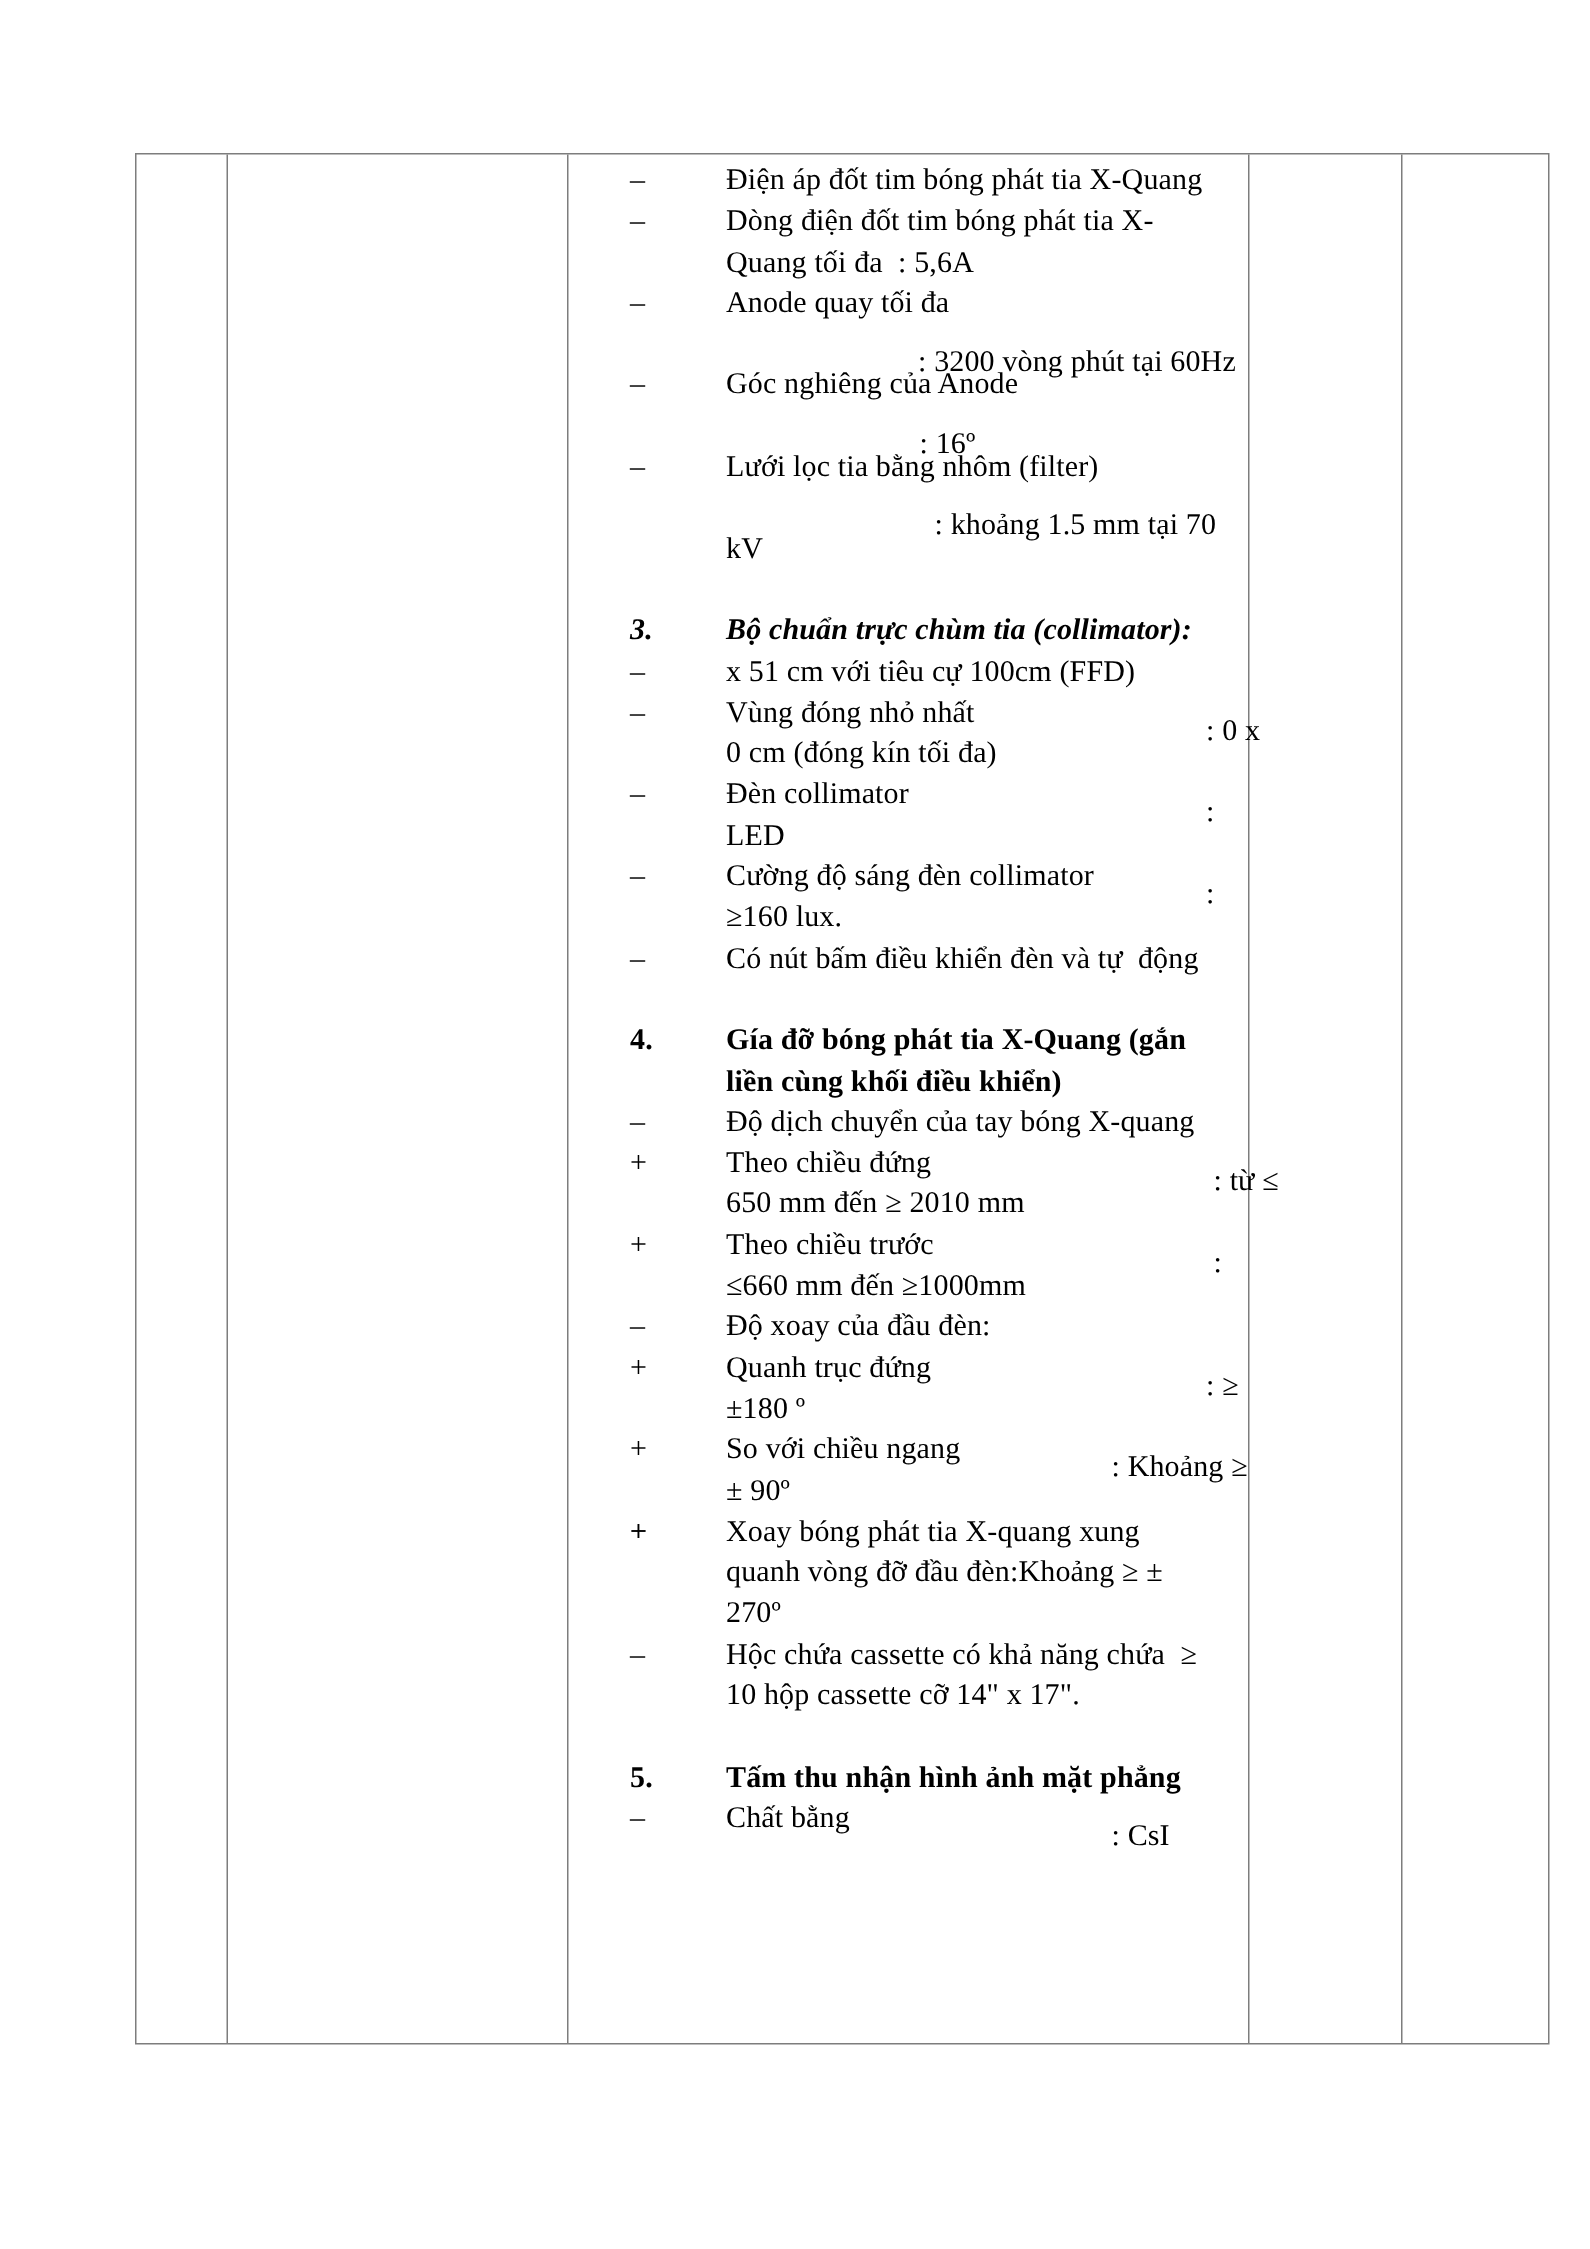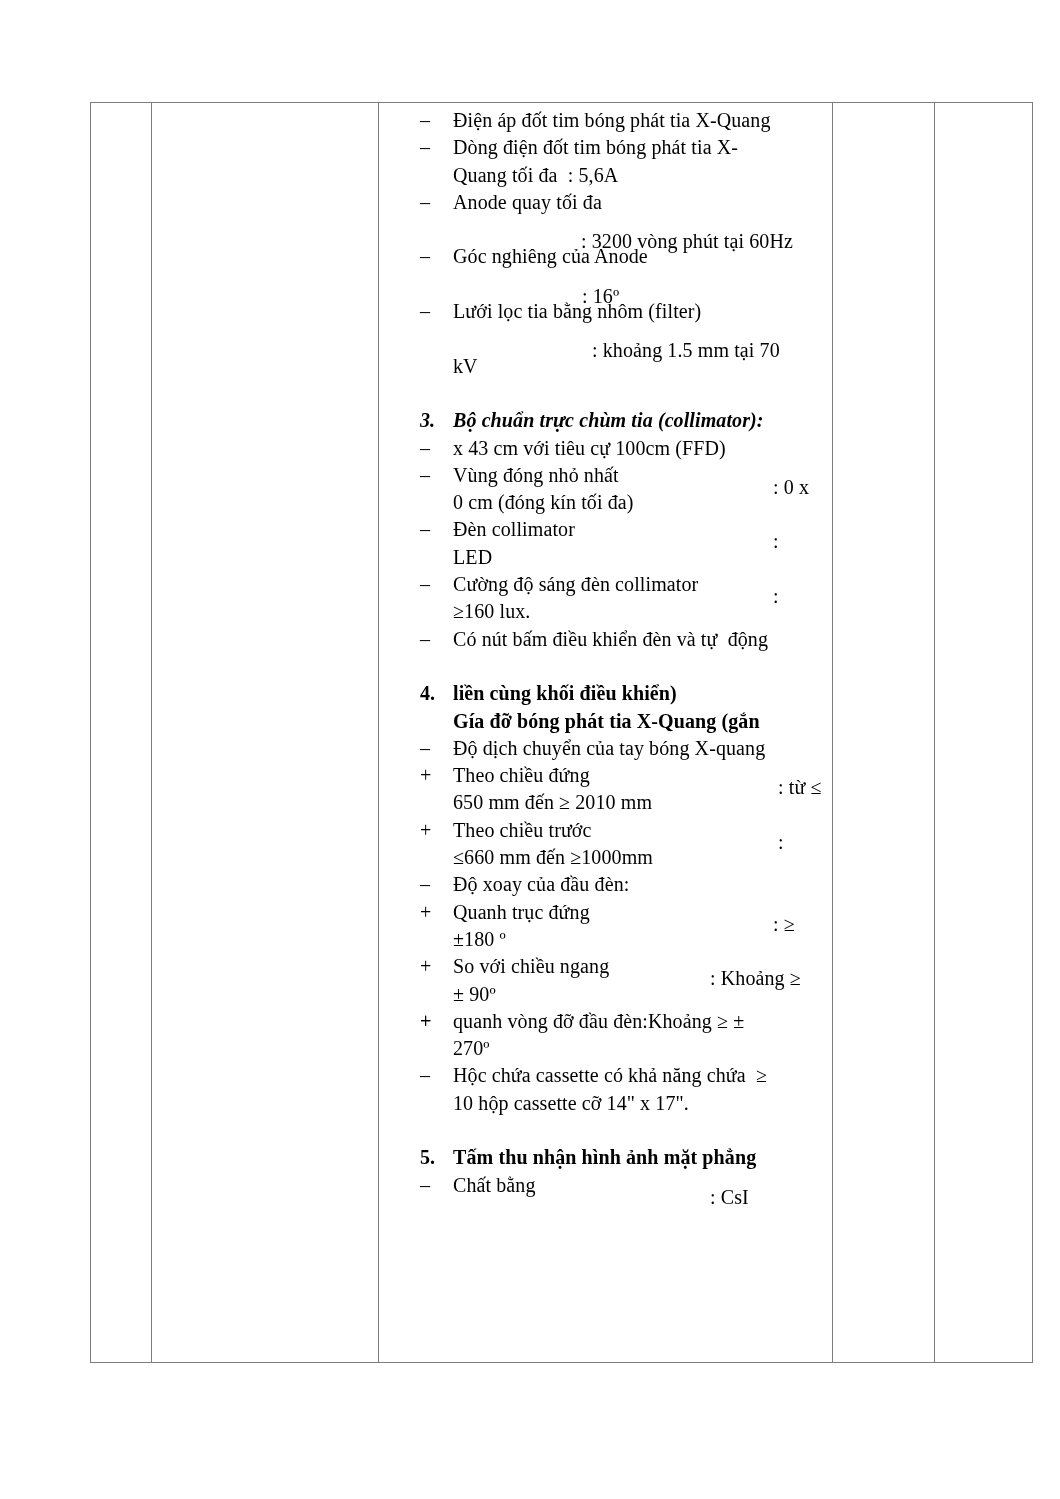--- a/index.html
+++ b/index.html
@@ -41,21 +41,21 @@
 
   .specs {
     position: relative;
     padding-top: 4px;
     font-size: 20px;
     line-height: 27.3px;
     letter-spacing: 0.1px;
   }
   .item { position: relative; padding-left: 74px; }
   .marker { position: absolute; left: 41px; top: 0; }
-  .content { position: relative; }
+  .content { position: relative; margin-left: 31px; }
   .line { position: relative; min-height: 27.3px; white-space: pre-wrap; }
   .line .rt { position: absolute; top: 12px; white-space: pre; }
   .spacer { height: 27.3px; }
   .h-b  { font-weight: bold; }
   .h-bi { font-weight: bold; font-style: italic; }
 </style>
 </head>
 <body>
 
 <div class="page">
@@ -102,21 +102,21 @@
           <div class="spacer"></div>
           <div class="item h-bi">
             <span class="marker">3.</span>
             <div class="content">
               <div class="line"><span>Bộ chuẩn trực chùm tia (collimator):</span></div>
             </div>
           </div>
           <div class="item">
             <span class="marker">–</span>
             <div class="content">
-              <div class="line"><span>x 43 cm với tiêu cự 100cm (FFD)</span></div>
+              <div class="line"><span>x 51 cm với tiêu cự 100cm (FFD)</span></div>
             </div>
           </div>
           <div class="item">
             <span class="marker">–</span>
             <div class="content">
               <div class="line"><span>Vùng đóng nhỏ nhất</span><span class="rt" style="left: 320px;">: 0 x</span></div>
               <div class="line"><span>0 cm (đóng kín tối đa)</span></div>
             </div>
           </div>
           <div class="item">
@@ -136,22 +136,22 @@
           <div class="item">
             <span class="marker">–</span>
             <div class="content">
               <div class="line"><span>Có nút bấm điều khiển đèn và tự  động</span></div>
             </div>
           </div>
           <div class="spacer"></div>
           <div class="item h-b">
             <span class="marker">4.</span>
             <div class="content">
+              <div class="line"><span>Gía đỡ bóng phát tia X-Quang (gắn</span></div>
               <div class="line"><span>liền cùng khối điều khiển)</span></div>
-              <div class="line"><span>Gía đỡ bóng phát tia X-Quang (gắn</span></div>
             </div>
           </div>
           <div class="item">
             <span class="marker">–</span>
             <div class="content">
               <div class="line"><span>Độ dịch chuyển của tay bóng X-quang</span></div>
             </div>
           </div>
           <div class="item">
             <span class="marker">+</span>
@@ -186,20 +186,21 @@
               <div class="line"><span>So với chiều ngang</span><span class="rt" style="left: 257px; text-align: center;">: Khoảng ≥</span></div>
               <div class="line"><span>± 90º</span></div>
             </div>
           </div>
           <div class="item">
             <span class="marker">+</span>
           </div>
           <div class="item">
             <span class="marker">+</span>
             <div class="content">
+              <div class="line"><span>Xoay bóng phát tia X-quang xung</span></div>
               <div class="line"><span>quanh vòng đỡ đầu đèn:Khoảng ≥ ±</span></div>
               <div class="line"><span>270º</span></div>
             </div>
           </div>
           <div class="item">
             <span class="marker">–</span>
             <div class="content">
               <div class="line"><span>Hộc chứa cassette có khả năng chứa  ≥</span></div>
               <div class="line"><span>10 hộp cassette cỡ 14" x 17".</span></div>
             </div>

